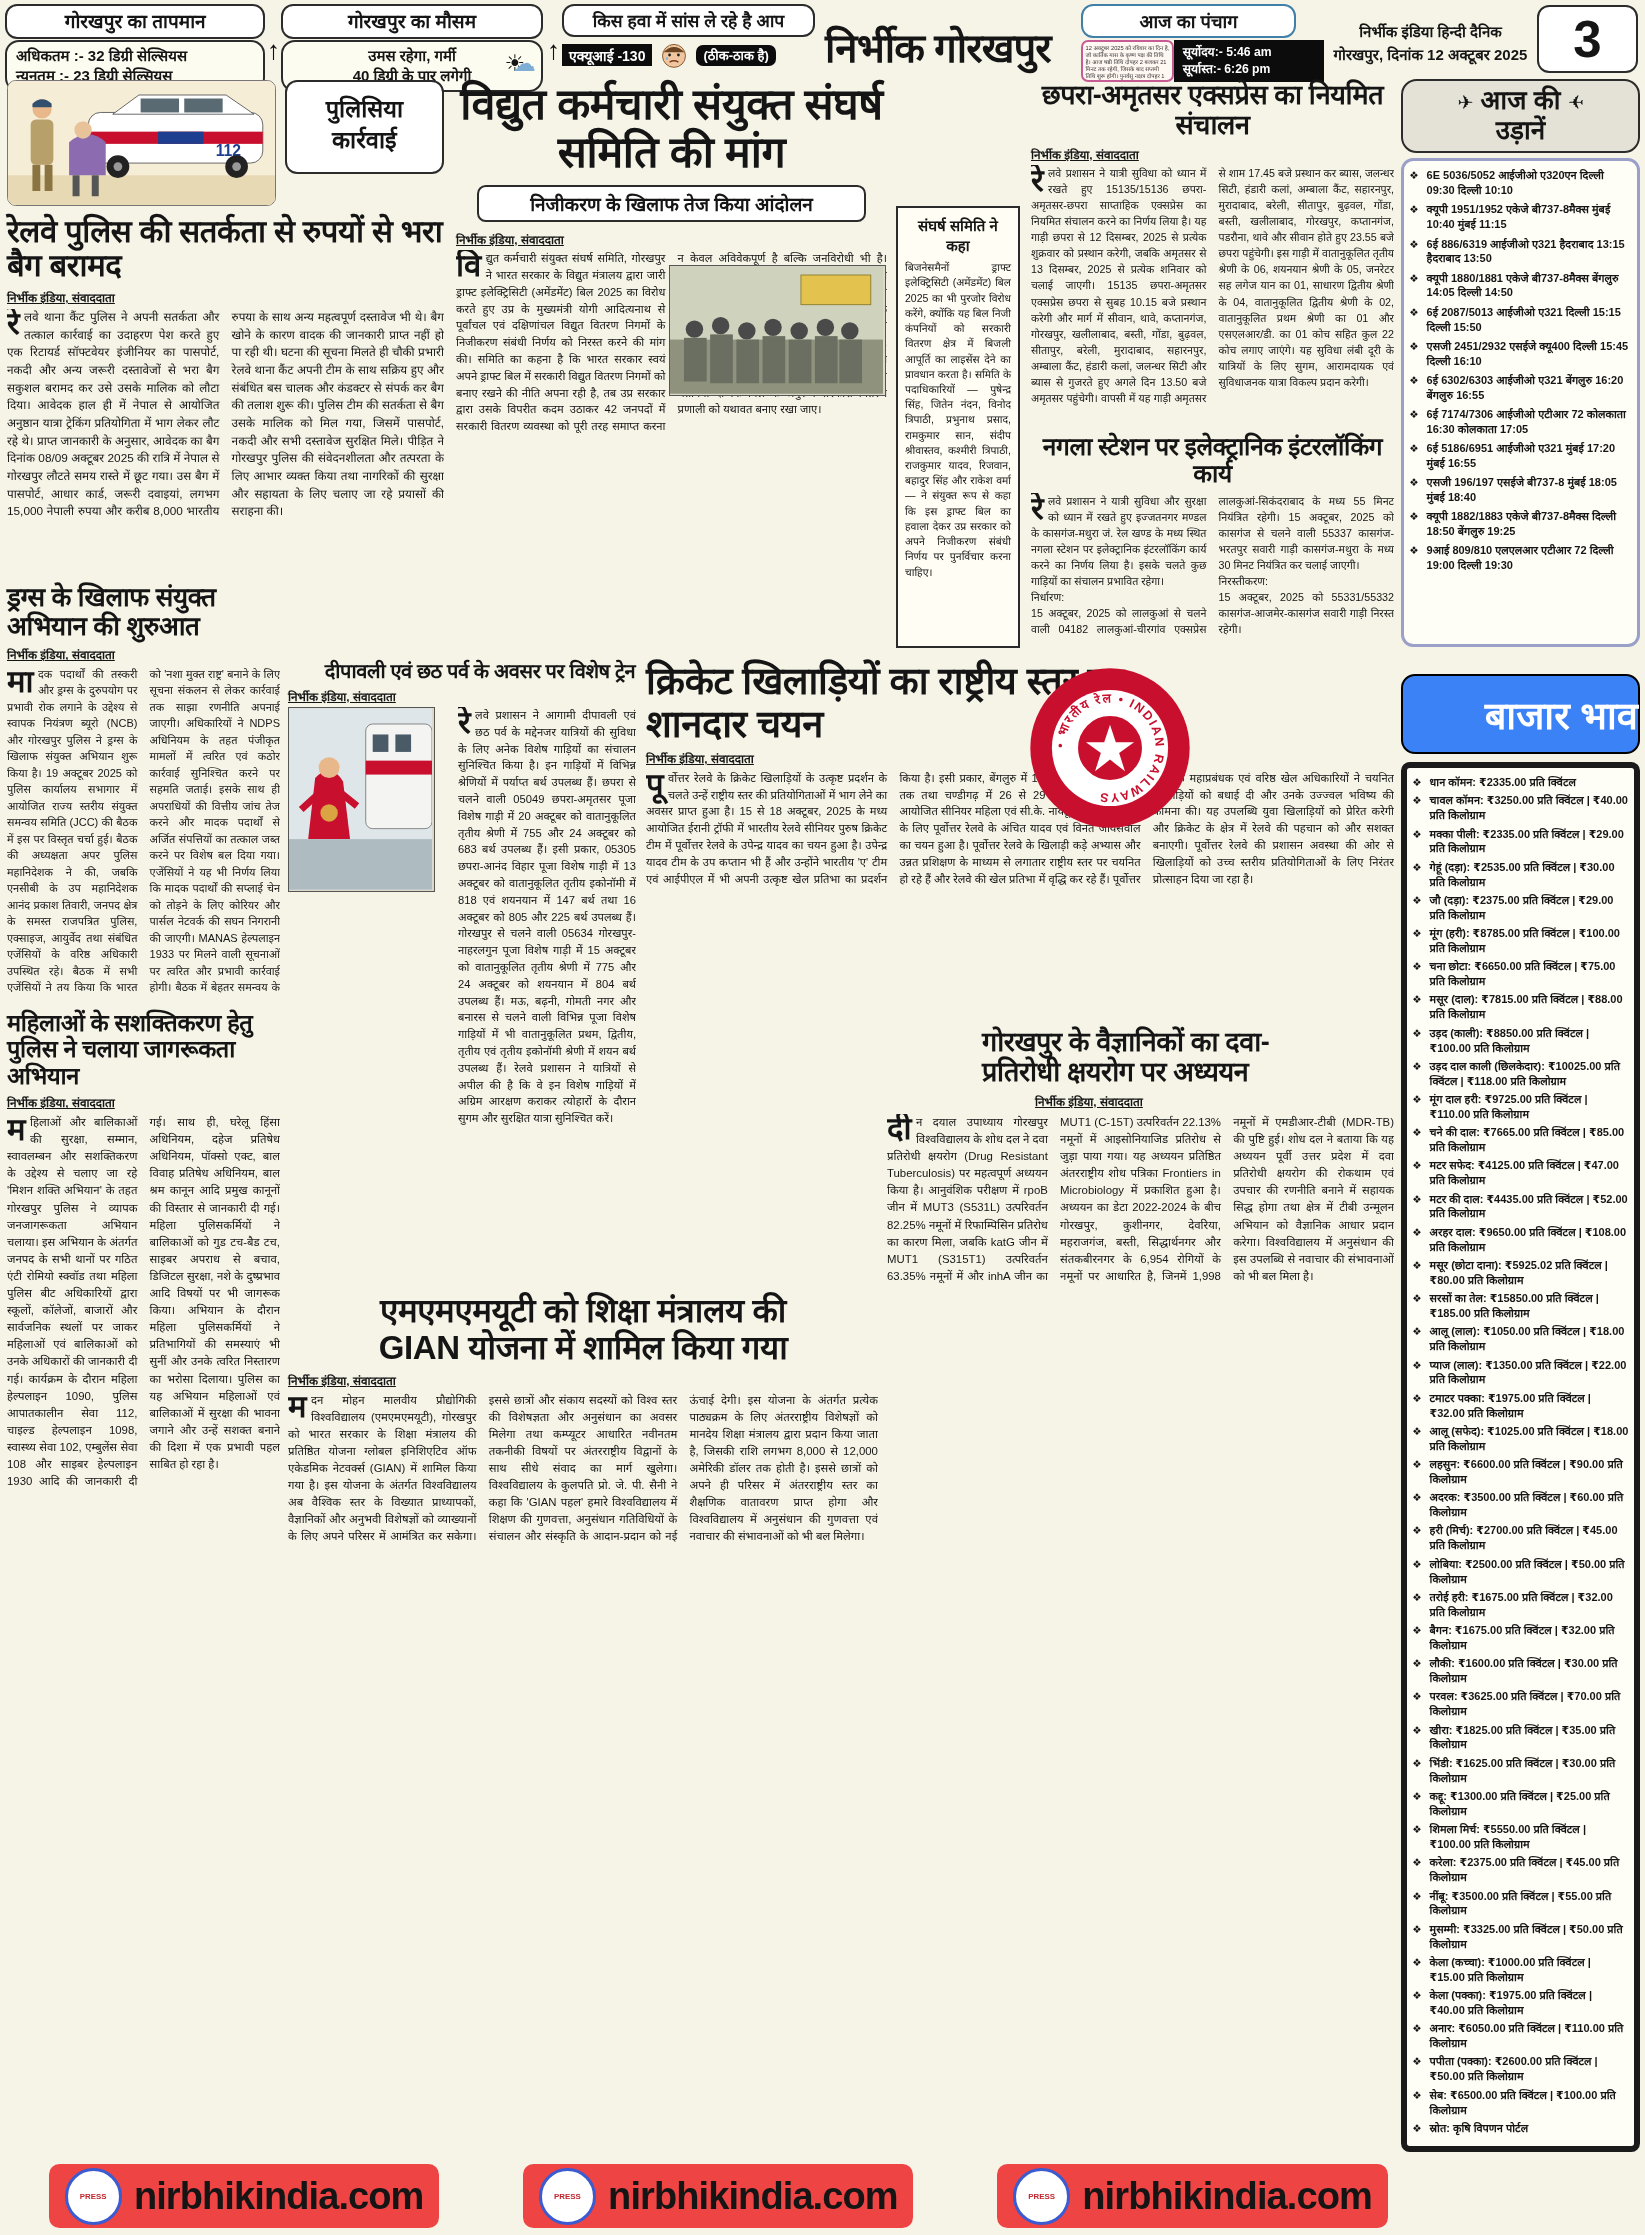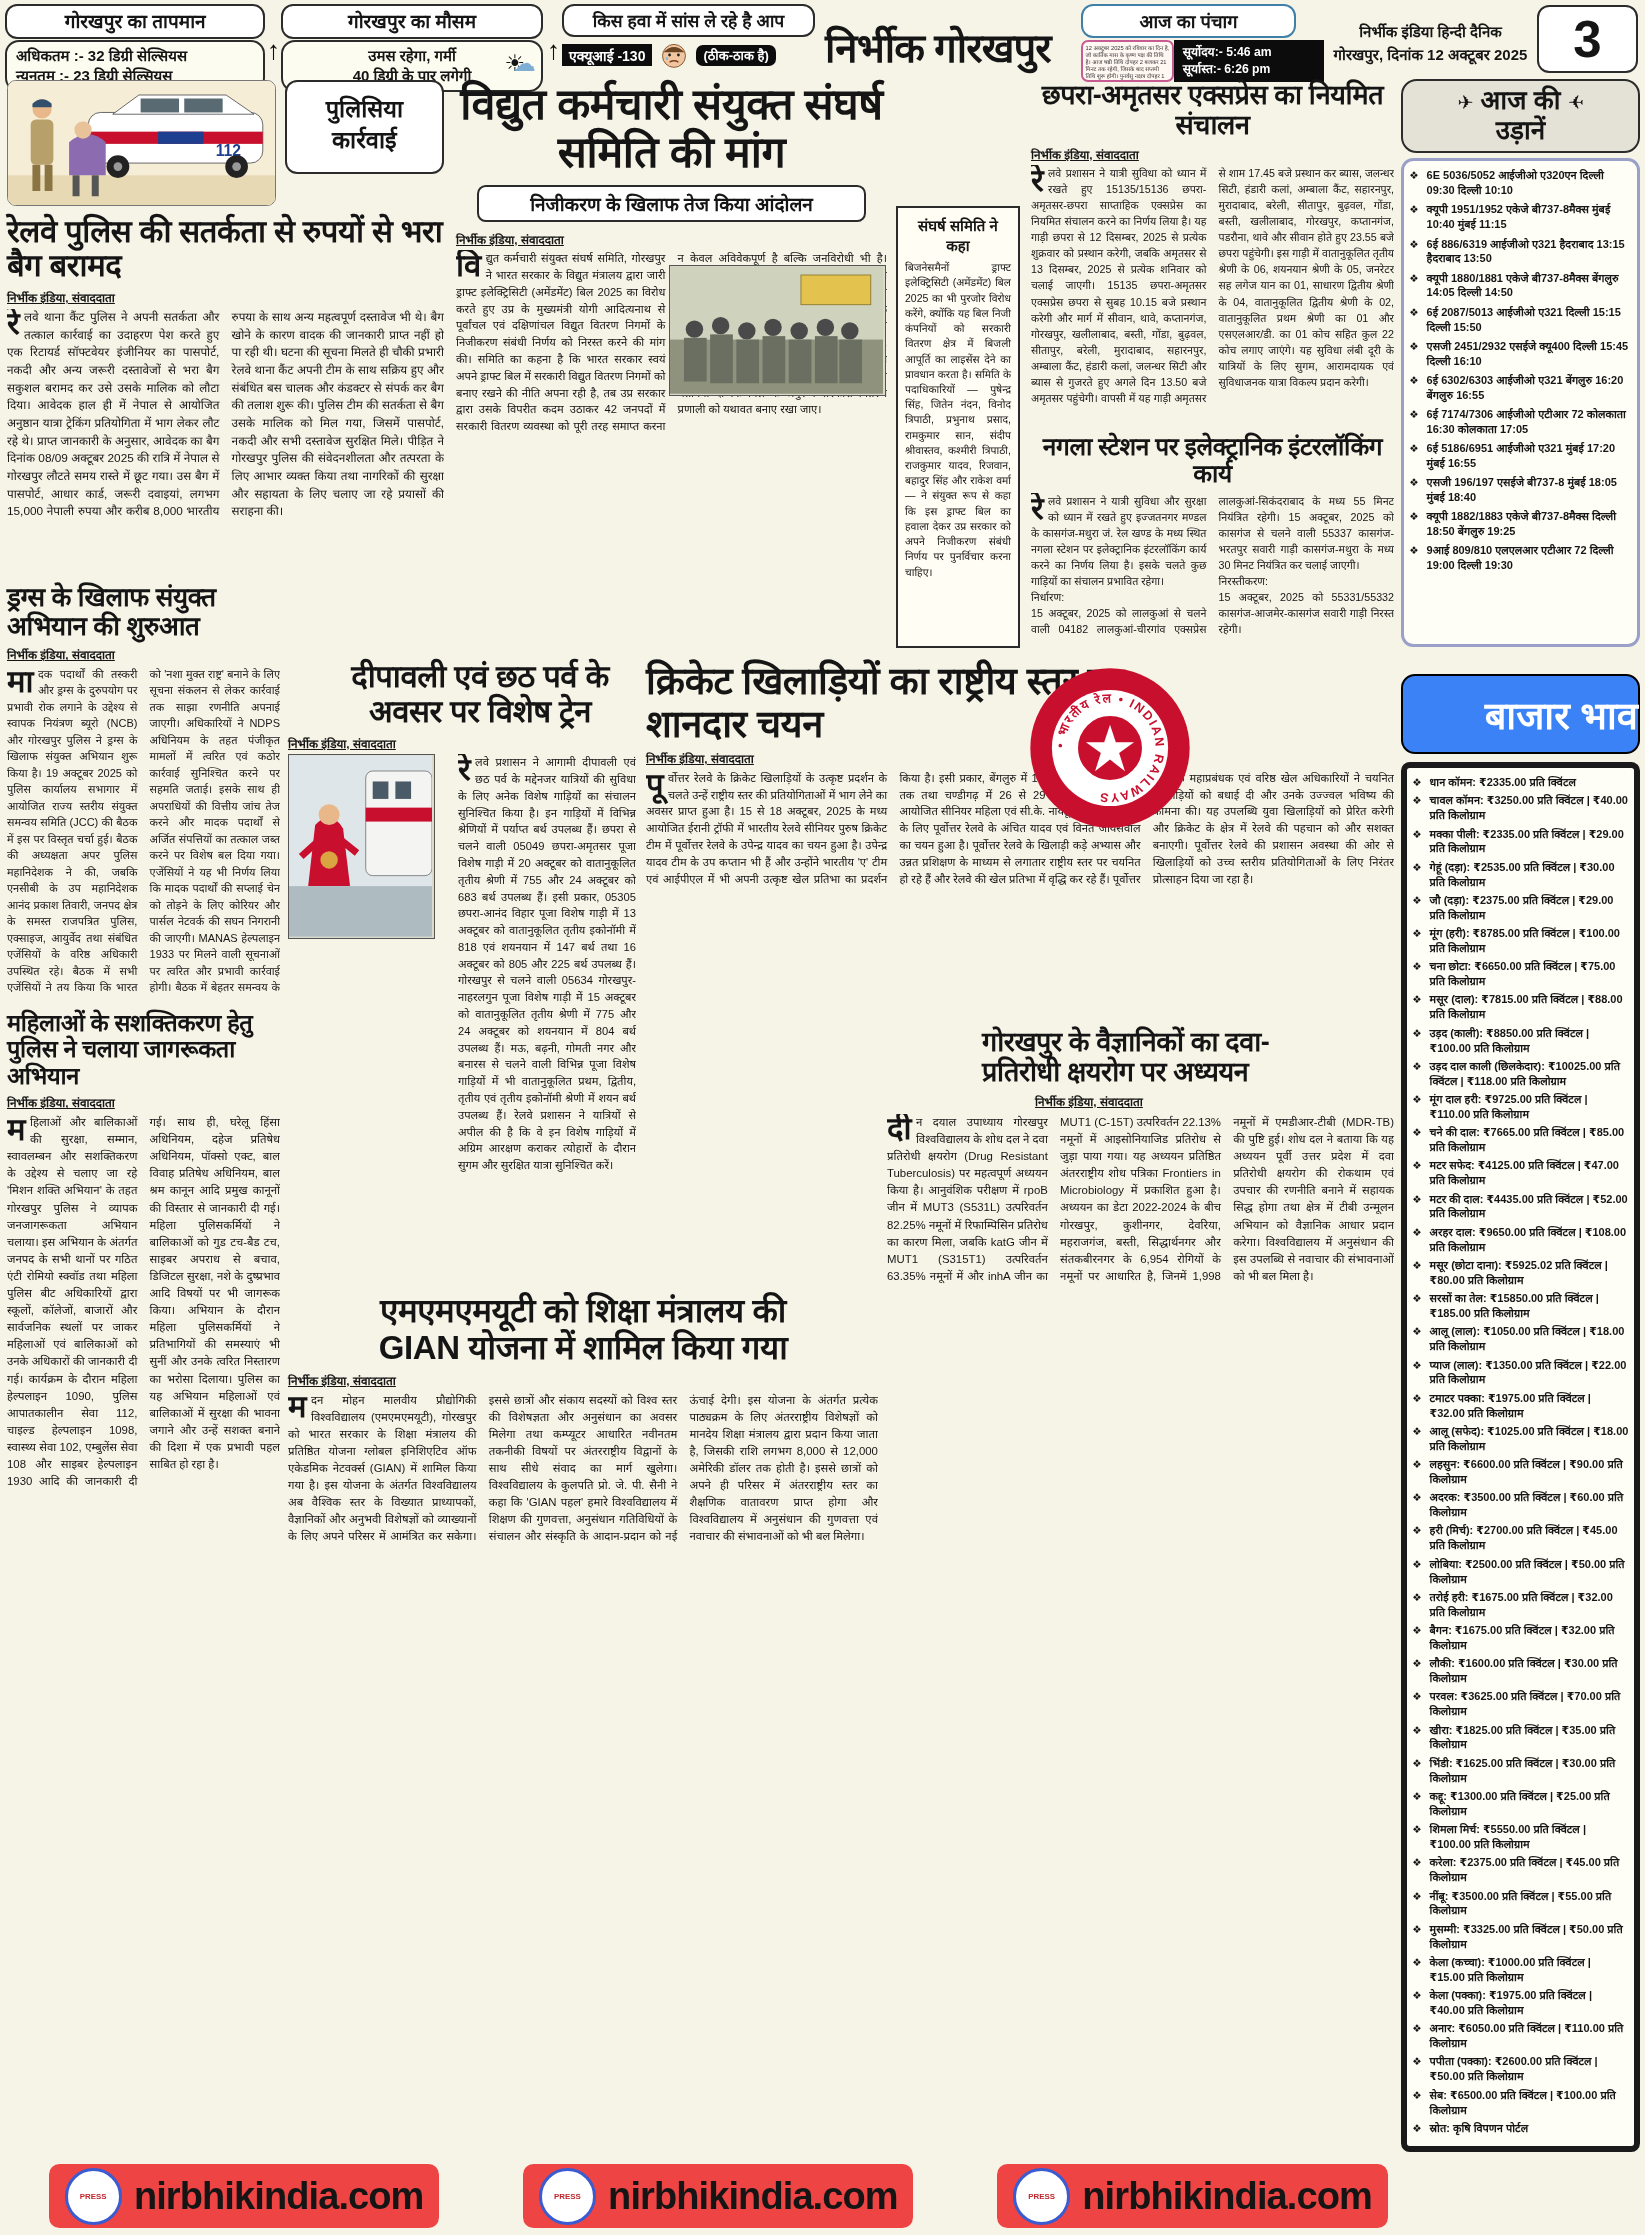--- a/index.html
+++ b/index.html
@@ -207,21 +207,21 @@
   <div class="abs" style="left:1031px;top:433px;width:363px;">
     <div class="hl center" style="font-size:24.5px;">नगला स्टेशन पर इलेक्ट्रानिक इंटरलॉकिंग कार्य</div>
     <div class="bodytxt cols2" style="height:168px;overflow:hidden;font-size:10.7px;margin-top:5.2px;">रेलवे प्रशासन ने यात्री सुविधा और सुरक्षा को ध्यान में रखते हुए इज्जतनगर मण्डल के कासगंज-मथुरा जं. रेल खण्ड के मध्य स्थित नगला स्टेशन पर इलेक्ट्रानिक इंटरलॉकिंग कार्य करने का निर्णय लिया है। इसके चलते कुछ गाड़ियों का संचालन प्रभावित रहेगा।
 निर्धारण:
 15 अक्टूबर, 2025 को लालकुआं से चलने वाली 04182 लालकुआं-चीरगांव एक्सप्रेस लालकुआं-सिकंदराबाद के मध्य 55 मिनट नियंत्रित रहेगी। 15 अक्टूबर, 2025 को कासगंज से चलने वाली 55337 कासगंज-भरतपुर सवारी गाड़ी कासगंज-मथुरा के मध्य 30 मिनट नियंत्रित कर चलाई जाएगी।
 निरस्तीकरण:
 15 अक्टूबर, 2025 को 55331/55332 कासगंज-आजमेर-कासगंज सवारी गाड़ी निरस्त रहेगी।</div>
   </div>
 
   <div class="abs" style="left:288px;top:660px;width:348px;">
-    <div class="hl center" style="font-size:31px;margin-left:36px;">दीपावली एवं छठ पर्व के अवसर पर विशेष ट्रेन</div>
+    <div class="hl center" style="font-size:20px;margin-left:36px;">दीपावली एवं छठ पर्व के अवसर पर विशेष ट्रेन</div>
     <div class="byline">निर्भीक इंडिया, संवाददाता</div>
     <div style="display:flex;gap:23px;">
       <div class="photoframe" style="width:147px;height:185px;flex:0 0 auto;">
         <svg width="143" height="182" viewBox="0 0 164 208">
           <rect width="164" height="208" fill="#dfe6ea"></rect>
           <rect x="88" y="18" width="76" height="120" rx="8" fill="#f4f4f2" stroke="#777"></rect>
           <rect x="88" y="60" width="76" height="16" fill="#c8102e"></rect>
           <rect x="96" y="30" width="18" height="20" fill="#4a5a66"></rect>
             <rect x="122" y="30" width="18" height="20" fill="#4a5a66"></rect>
           <rect y="150" width="164" height="58" fill="#aebcc2"></rect>

